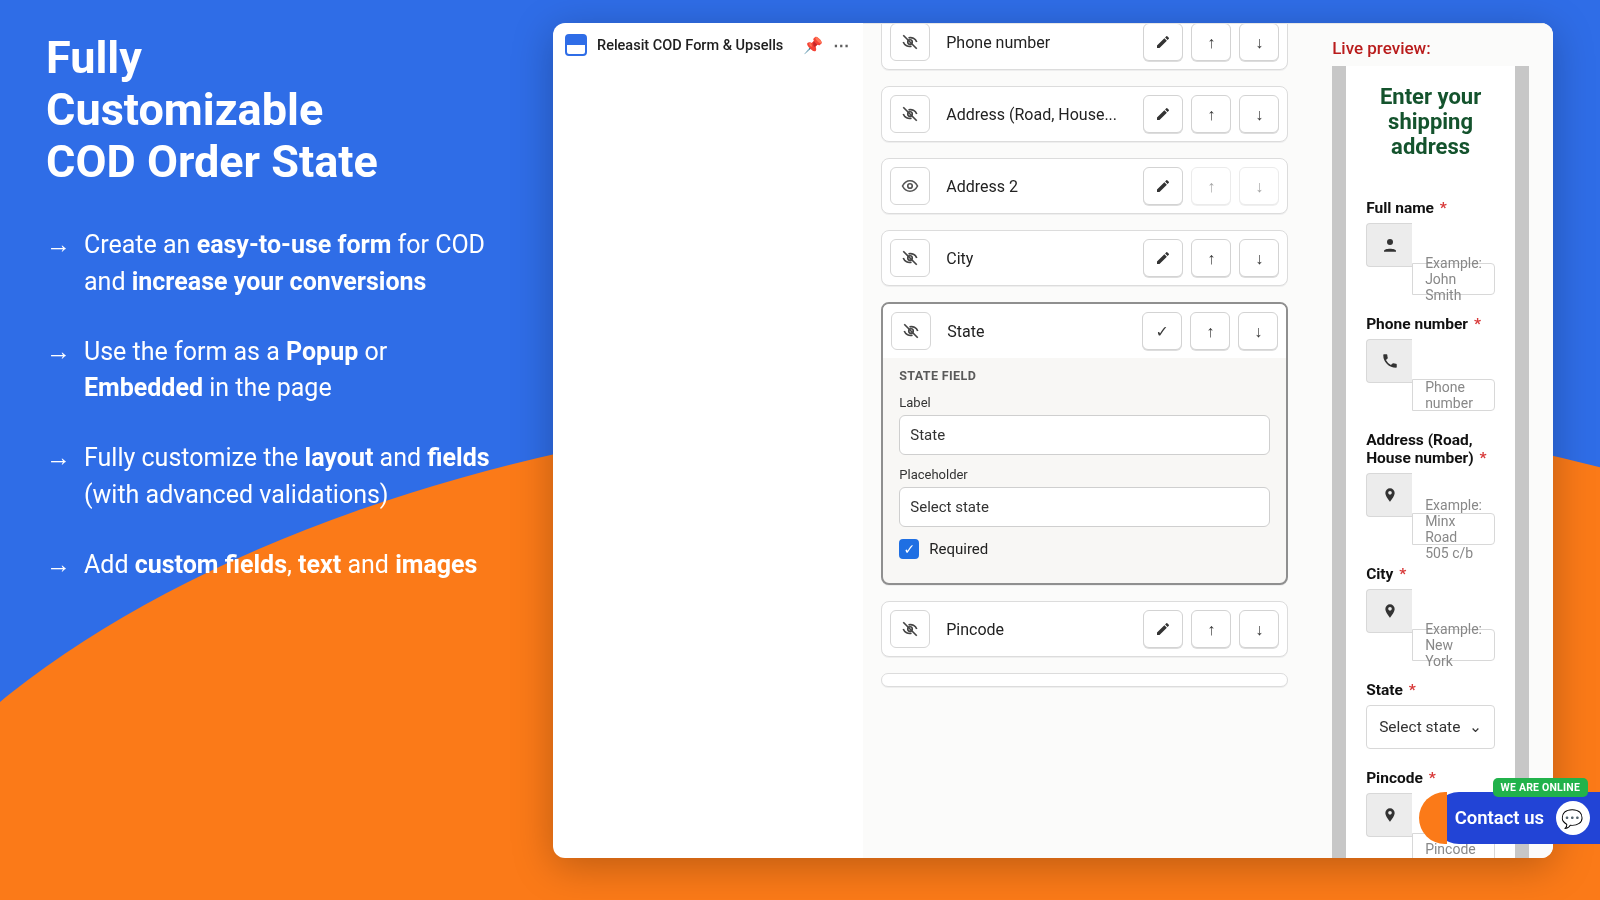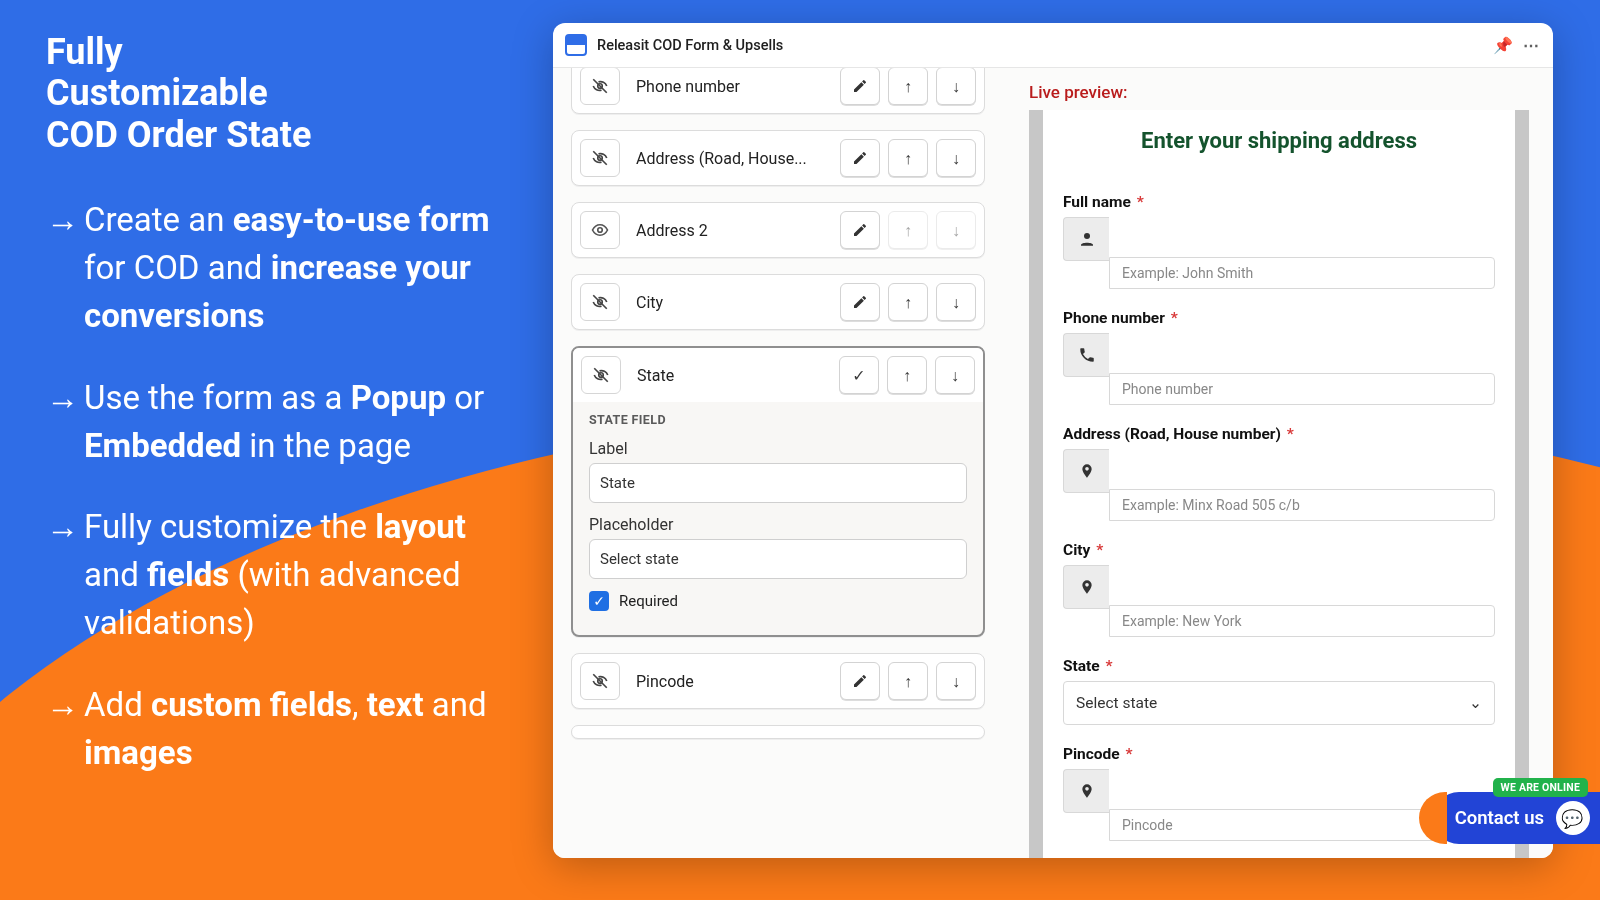--- a/index.html
+++ b/index.html
@@ -9,37 +9,37 @@
   background: #2f6de7;
 }
 .orange-swoosh {
   position: absolute; left: -200px; bottom: -600px; width: 2500px; height: 1100px;
   background: #fb7a18; border-radius: 50% 50% 0 0 / 60% 60% 0 0;
 }
 .marketing {
   position: absolute; left: 46px; top: 32px; width: 450px; color: #fff;
 }
 .marketing h1 {
-  font-size: 36px; font-weight: 700; line-height: 1.15; margin-bottom: 40px;
+  font-size: 45px; font-weight: 700; line-height: 1.15; margin-bottom: 40px;
 }
 .marketing ul { list-style: none; }
 .marketing li {
-  font-size: 33px; font-weight: 400; line-height: 1.45; margin-bottom: 34px;
+  font-size: 25px; font-weight: 400; line-height: 1.45; margin-bottom: 34px;
   position: relative; padding-left: 38px; color: #fff;
 }
 .marketing li::before {
   content: "→"; position: absolute; left: 0; top: 0; font-weight: 400;
 }
 .marketing li b { font-weight: 700; }
 
 
 .app-window {
   position: absolute; left: 553px; top: 23px; width: 1000px; height: 835px;
   background: #ffffff; border-radius: 12px; box-shadow: 0 8px 40px rgba(0,0,0,.25);
-  display: flex; flex-direction: column; overflow: hidden;
+  display: flex; flex-direction: row; overflow: hidden;
 }
 .window-titlebar {
   height: 44px; display: flex; align-items: center; padding: 0 12px; gap: 10px;
   font-size: 14.5px; color: #202020; font-weight: 500;
 }
 .app-logo {
   width: 22px; height: 22px; border: 2px solid #2f6de7; border-radius: 4px;
   background: linear-gradient(#2f6de7 0 50%, transparent 50% 100%);
 }
 .titlebar-spacer { flex: 1; }
@@ -115,21 +115,21 @@
 
 .field-row.expanded {
   border: 2px solid #8f8f8f; padding-bottom: 8px; background: #f8f7f5;
 }
 .expanded .field-header { background: #fff; border-radius: 6px 6px 0 0; }
 .exp-body { padding: 10px 16px 6px 16px; }
 .exp-title {
   font-size: 12.5px; font-weight: 700; letter-spacing: .03em; color: #5a5a5a;
   margin-bottom: 12px;
 }
-.exp-label { font-size: 16px; color: #333; margin-bottom: 5px; }
+.exp-label { font-size: 13px; color: #333; margin-bottom: 5px; }
 .exp-input {
   width: 100%; height: 40px; border: 1px solid #cfcfcf; border-radius: 6px;
   padding: 0 10px; font-size: 15px; color: #333; background: #fff; margin-bottom: 12px;
   display: flex; align-items: center;
 }
 .exp-check { display: flex; align-items: center; gap: 10px; font-size: 15px; color: #222; margin-bottom: 10px; }
 .chk {
   width: 20px; height: 20px; border: 2px solid #8b8b8b; border-radius: 4px; background: #fff;
   display: inline-flex; align-items: center; justify-content: center; font-size: 14px; color: #fff;
 }

